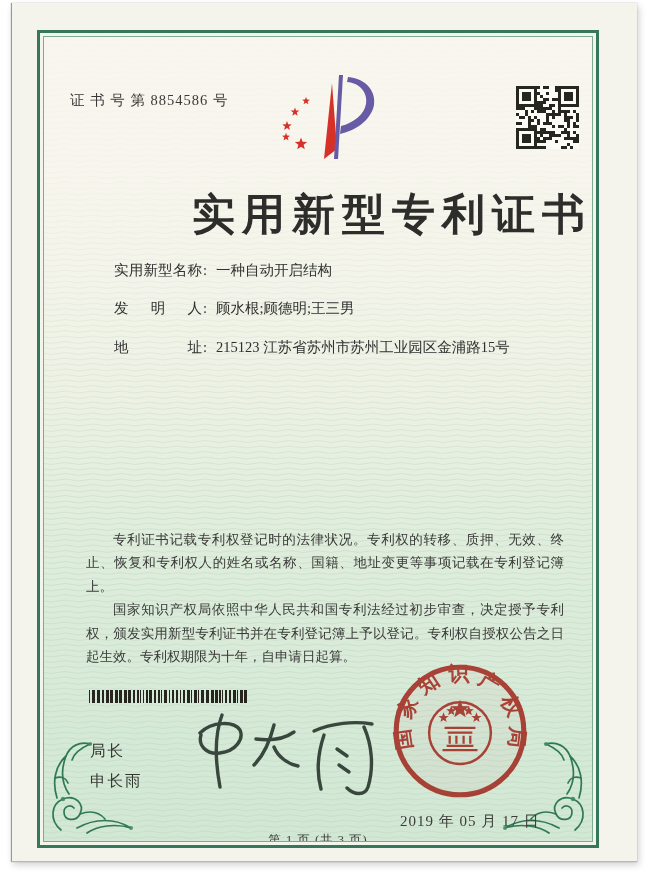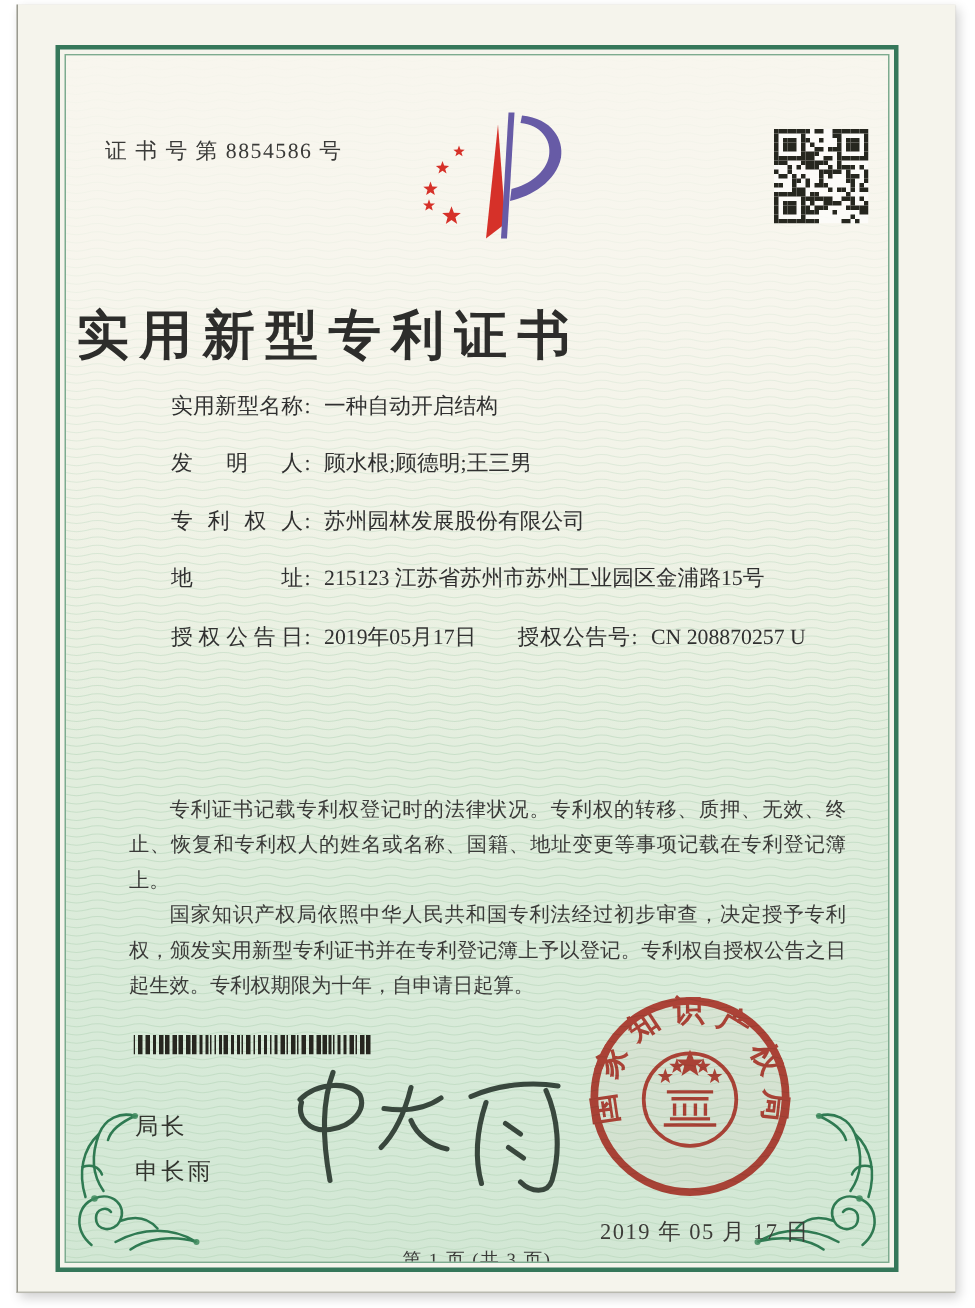--- a/index.html
+++ b/index.html
@@ -17,21 +17,21 @@
     overflow:hidden;}
   #waves{position:absolute;left:0;top:0;z-index:1;}
   #cream-fade{position:absolute;inset:0;z-index:2;pointer-events:none;
     background:linear-gradient(180deg,rgba(248,246,238,.95) 0%,rgba(248,246,238,.8) 16%,rgba(248,246,238,.35) 36%,rgba(248,246,238,0) 58%);}
   .layer{position:absolute;z-index:3;}
   
   #cert-number{left:26px;top:54px;font-size:14.5px;color:#3a3a38;letter-spacing:1px;}
   #logo{left:236px;top:34px;}
   #qr{left:472px;top:49px;}
   
-  #title{left:0;top:163px;width:100%;text-align:left;font-size:35px;font-weight:700;
+  #title{left:0;top:149px;width:100%;text-align:right;font-size:43px;font-weight:700;
     color:#2d2d2b;letter-spacing:7px;text-indent:7px;}
   
   #fields{left:42px;top:224px;width:486px;}
   .field-row{position:relative;height:22px;margin-bottom:16.4px;font-size:14.5px;color:#303030;white-space:nowrap;margin-left:28px;}
   .flabel{display:inline-block;width:88px;text-align:justify;text-align-last:justify;}
   .fcolon{display:inline-block;margin:0 9px 0 1px;}
   .pair2{position:absolute;left:231px;top:0;}
   .pair2 .flabel{width:75px;}
   
   #bodytext{left:42px;top:491px;width:478px;font-size:13.5px;line-height:1.74;color:#3a3a38;text-align:justify;}
@@ -457,30 +457,21 @@
       <div id="title" class="layer">实用新型专利证书</div>
 
       <div id="fields" class="layer">
         <div class="field-row">
           <span class="flabel">实用新型名称</span><span class="fcolon">:</span><span class="fvalue">一种自动开启结构</span>
         </div>
         <div class="field-row">
           <span class="flabel">发明人</span><span class="fcolon">:</span><span class="fvalue">顾水根;顾德明;王三男</span>
         </div>
         <div class="field-row">
-          <span class="flabel">专利权人</span><span class="fcolon">:</span><span class="fvalue">苏州园林发展股份有限公司</span>
-        </div>
-        <div class="field-row">
           <span class="flabel">地址</span><span class="fcolon">:</span><span class="fvalue">215123 江苏省苏州市苏州工业园区金浦路15号</span>
-        </div>
-        <div class="field-row">
-          <span class="flabel">授权公告日</span><span class="fcolon">:</span><span class="fvalue">2019年05月17日</span>
-          <span class="pair2">
-            <span class="flabel">授权公告号</span><span class="fcolon">:</span><span class="fvalue">CN 208870257 U</span>
-          </span>
         </div>
       </div>
 
       <div id="bodytext" class="layer">
         <p>专利证书记载专利权登记时的法律状况。专利权的转移、质押、无效、终止、恢复和专利权人的姓名或名称、国籍、地址变更等事项记载在专利登记簿上。</p>
         <p>国家知识产权局依照中华人民共和国专利法经过初步审查，决定授予专利权，颁发实用新型专利证书并在专利登记簿上予以登记。专利权自授权公告之日起生效。专利权期限为十年，自申请日起算。</p>
       </div>
 
       <svg id="barcode" class="layer" width="160" height="13" viewBox="0 0 160 13">
           <rect x="0" y="0" width="1" height="13" fill="#26261f"></rect>

